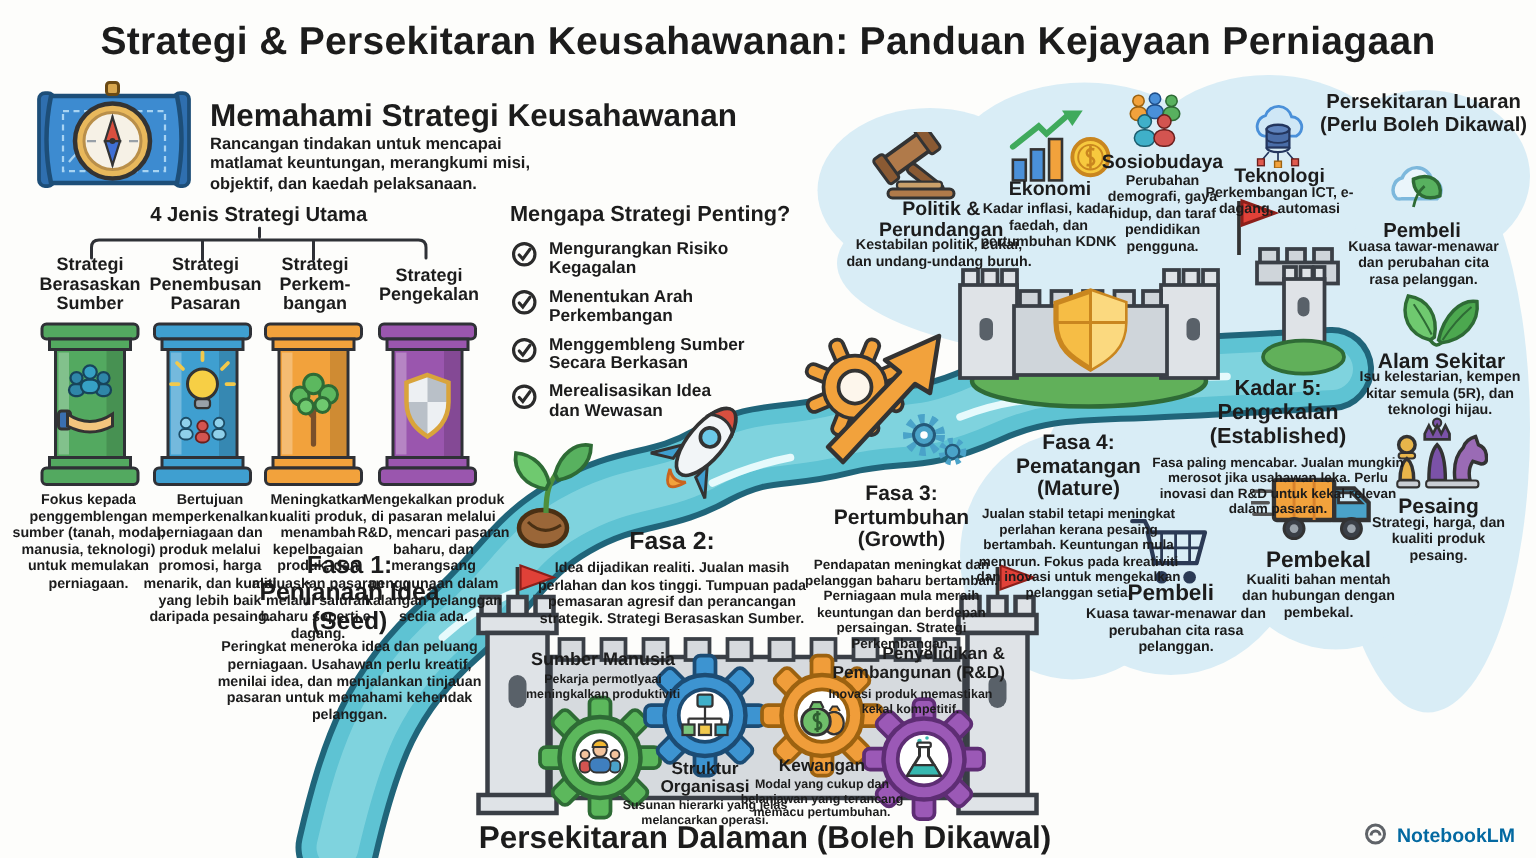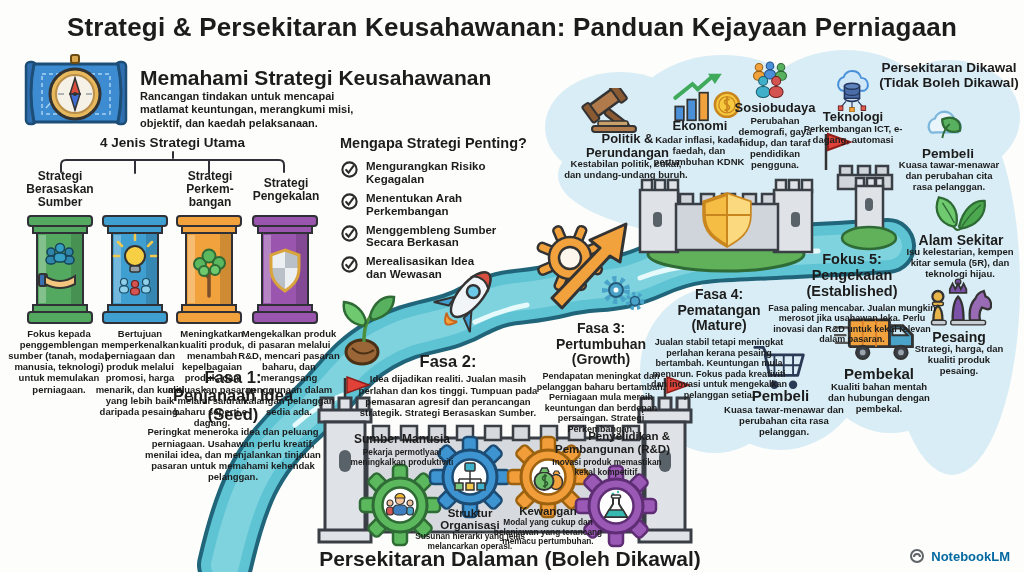--- a/index.html
+++ b/index.html
@@ -70,20 +70,21 @@
   </svg>
   <div class="abs h17 z4" style="left:140px;top:66px;">Memahami Strategi Keusahawanan</div>
   <div class="abs b11 z4" style="left:140px;top:90px;width:240px;">Rancangan tindakan untuk mencapai matlamat keuntungan, merangkumi misi, objektif, dan kaedah pelaksanaan.</div>
 
   <div class="abs c h13c z4" style="left:75px;top:135px;width:195px;">4 Jenis Strategi Utama</div>
   <svg class="abs z4" style="left:55px;top:151px;" width="235" height="26" viewBox="0 0 235 26">
     <path d="M118,1 v6 M6,21 v-7 q0,-5 5,-5 h213 q5,0 5,5 v7 M80,9 v13 M154,9 v13" fill="none" stroke="#2f3136" stroke-width="2" stroke-linecap="round"></path>
   </svg>
 
   <div class="abs c plabel z4" style="left:16px;top:170px;width:88px;">Strategi Berasaskan Sumber</div>
+  <div class="abs c plabel z4" style="left:96px;top:170px;width:82px;">Strategi Penembusan Pasaran</div>
   <div class="abs c plabel z4" style="left:168px;top:170px;width:84px;">Strategi Perkem-bangan</div>
   <div class="abs c plabel z4" style="left:242px;top:177px;width:88px;">Strategi Pengekalan</div>
 
   <svg class="abs z3" style="left:25px;top:214px;" width="70" height="112" viewBox="0 0 70 112">
     <g fill="#53a960" stroke="#2f3136" stroke-width="2">
       <rect x="3" y="2" width="64" height="10" rx="3"></rect>
         <rect x="8" y="12" width="54" height="7"></rect>
       <rect x="12" y="19" width="46" height="72"></rect>
         <rect x="8" y="91" width="54" height="7"></rect>
       <rect x="3" y="98" width="64" height="11" rx="3"></rect>
@@ -307,28 +308,28 @@
   <div class="abs c f14 z4" style="left:649px;top:287px;width:140px;">
     <div class="phase-t">
         <div>Fasa 4:</div>
         <div>Pematangan</div>
         <div>(Mature)</div>
       </div>
     <div class="small" style="margin-top:3px;font-size:9px;">Jualan stabil tetapi meningkat perlahan kerana pesaing bertambah. Keuntungan mula menurun. Fokus pada kreativiti dan inovasi untuk mengekalkan pelanggan setia.</div>
   </div>
   <div class="abs c f145 z4" style="left:766px;top:251px;width:172px;">
     <div class="phase-t">
-        <div>Fokus 5:</div>
+        <div>Kadar 5:</div>
         <div>Pengekalan</div>
         <div>(Established)</div>
       </div>
     <div class="small" style="margin-top:3px;font-size:9px;">Fasa paling mencabar. Jualan mungkin merosot jika usahawan leka. Perlu inovasi dan R&amp;D untuk kekal relevan dalam pasaran.</div>
   </div>
 
-  <div class="abs c h13c z4" style="left:878px;top:60px;width:142px;">Persekitaran Dikawal (Tidak Boleh Dikawal)</div>
+  <div class="abs c h13c z4" style="left:878px;top:60px;width:142px;">Persekitaran Luaran (Perlu Boleh Dikawal)</div>
 
   <svg class="abs z3" style="left:578px;top:88px;" width="72" height="46" viewBox="0 0 72 46">
     <rect x="30" y="20" width="28" height="7" rx="3" transform="rotate(38 30 20)" fill="#8a5a33" stroke="#333" stroke-width="2"></rect>
     <g transform="rotate(-36 26 14)">
       <rect x="8" y="8" width="36" height="14" rx="4" fill="#b07a4a" stroke="#333" stroke-width="2.5"></rect>
       <rect x="5" y="5" width="8" height="20" rx="2" fill="#8a5a33" stroke="#333" stroke-width="2"></rect>
       <rect x="39" y="5" width="8" height="20" rx="2" fill="#8a5a33" stroke="#333" stroke-width="2"></rect>
     </g>
     <rect x="20" y="33" width="30" height="5" rx="2" fill="#caa06a" stroke="#333" stroke-width="1.5"></rect>
     <rect x="14" y="38" width="44" height="6" rx="3" fill="#b07a4a" stroke="#333" stroke-width="2"></rect>

